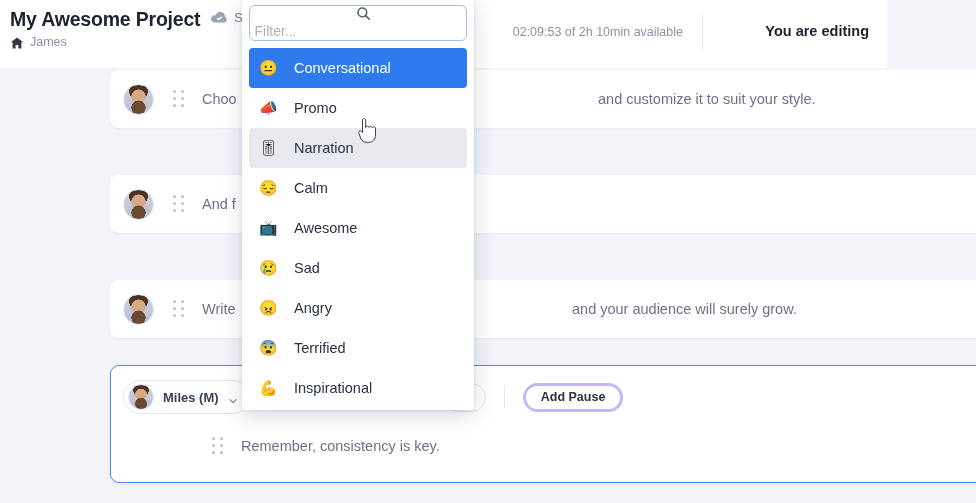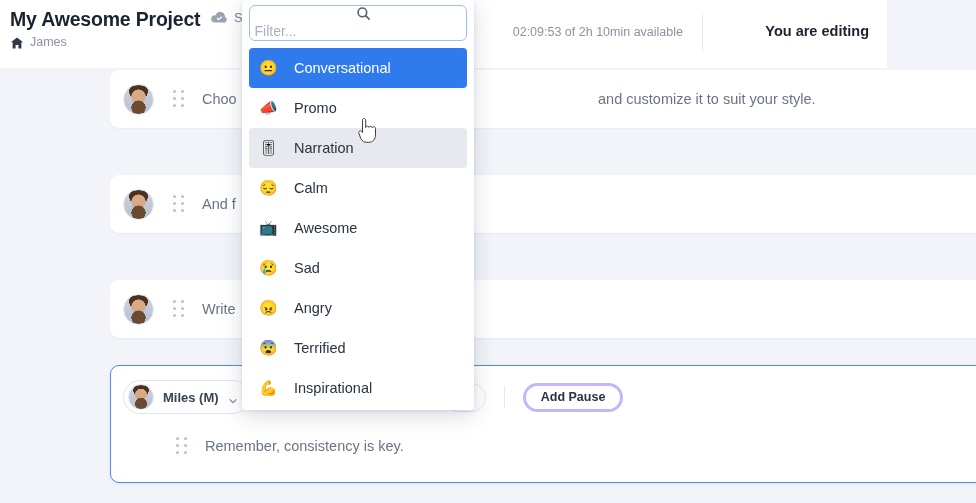--- a/index.html
+++ b/index.html
@@ -274,20 +274,21 @@
     color: #2a3342;
     white-space: nowrap;
   }
 
   .active-text-row {
     position: absolute;
     left: 0;
     top: 70px;
     display: flex;
     align-items: center;
+    padding-left: 36px;
   }
   .active-text-row .drag-handle { margin-left: 64px; }
   .active-text-row .block-text { margin-left: 16px; }
 
   
   .dropdown {
     position: absolute;
     left: 242px;
     top: 0;
     width: 232px;
@@ -449,20 +450,21 @@
         <div class="avatar"></div>
         <div class="drag-handle">
           <i></i>
             <i></i>
             <i></i>
             <i></i>
             <i></i>
             <i></i>
         </div>
         <div class="block-text">Write</div>
+        <div class="block-text" style="position:absolute;left:462px;margin-left:0;">and your audience will surely grow.</div>
       </div>
     </div>
 
     <div class="block b4">
       <div class="toolbar">
 
         <div class="speaker-pill">
           <div class="avatar"></div>
           <span class="speaker-name">Miles (M)</span>
           <span class="chev">

